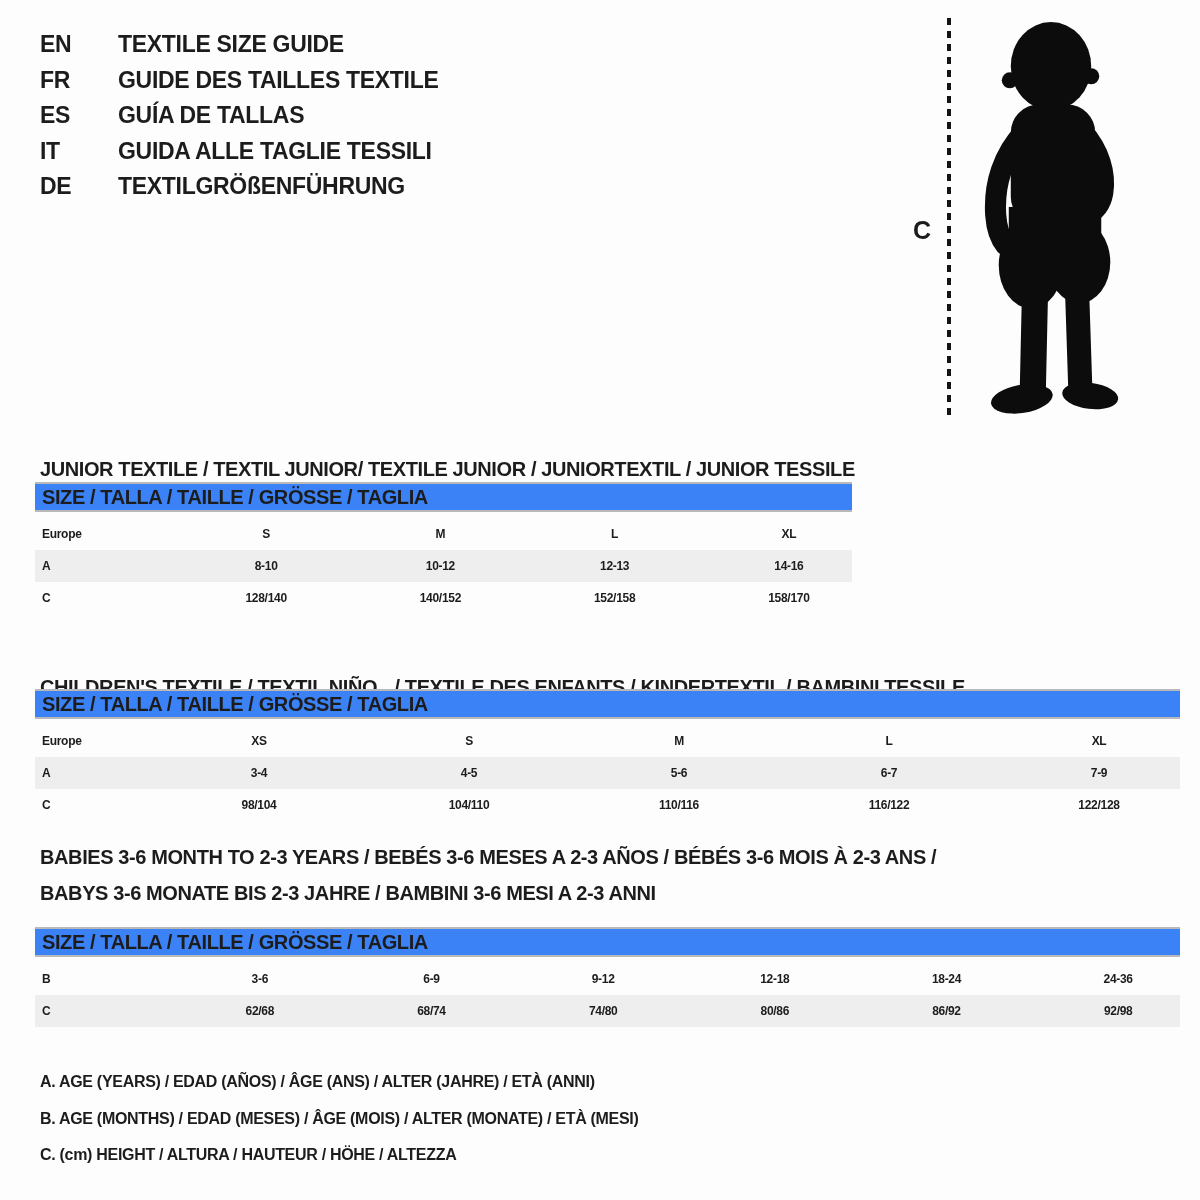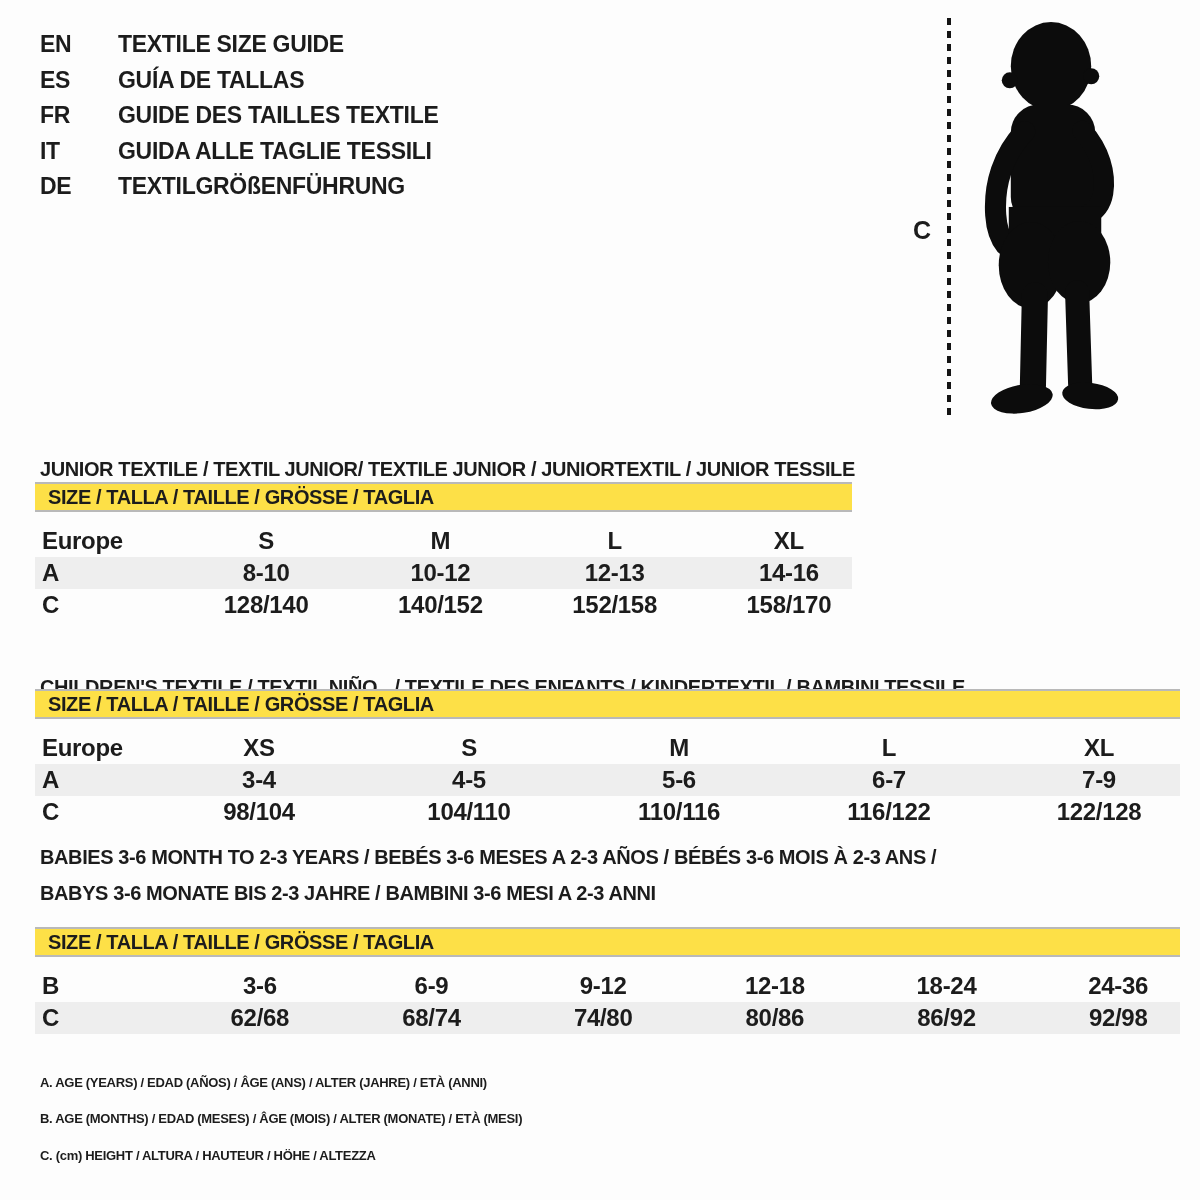--- a/index.html
+++ b/index.html
@@ -39,68 +39,68 @@
   .tbl-title {
     position: absolute; left: 40px; margin: 0;
     font-size: 20px; line-height: 22px;
     letter-spacing: -0.4px; white-space: nowrap;
   }
   .title-sub { font-size: 13px; position: relative; top: 4px; }
 
   .size-table { position: absolute; left: 35px; }
   .size-header {
     height: 30px; box-sizing: border-box;
-    background: #fde047;
+    background: #3b82f6;
     border-top: 2px solid #b9b9b9;
     border-bottom: 2px solid #b9b9b9;
     display: flex; align-items: center;
-    padding-left: 13px;
+    padding-left: 7px;
     font-size: 20px; letter-spacing: -0.4px;
-    margin-bottom: 13px;
+    margin-bottom: 6px;
   }
   .trow {
     display: grid; align-items: center;
     height: 32px;
-    font-size: 24px; letter-spacing: -0.3px; gap: 48px;
+    font-size: 12px; letter-spacing: -0.3px; gap: 48px;
   }
   .cols4 { grid-template-columns: 120px repeat(4, 1fr); }
   .cols5 { grid-template-columns: 95px  repeat(5, 1fr); }
   .cols6 { grid-template-columns: 115px repeat(6, 1fr); }
   .row-shade { background: #eeeeee; }
   .tlabel { padding-left: 7px; text-align: left; }
   .tcell  { text-align: center; }
 
   .tbl-junior   { top: 482px; width: 817px; }
   .tbl-children { top: 689px; width: 1145px; }
   .tbl-babies   { top: 927px; width: 1145px; }
 
   
   .legend { position: absolute; left: 40px; top: 1064px; }
   .legend-line {
     height: 36.5px; display: flex; align-items: center;
-    font-size: 13px; letter-spacing: -0.3px; white-space: nowrap;
+    font-size: 16px; letter-spacing: -0.3px; white-space: nowrap;
   }
 </style>
 </head>
 <body>
 
 <div class="page">
 
   <div class="lang-block">
     <div class="lang-row">
       <span>EN</span>
       <span>TEXTILE SIZE GUIDE</span>
     </div>
     <div class="lang-row">
+      <span>FR</span>
+      <span>GUIDE DES TAILLES TEXTILE</span>
+    </div>
+    <div class="lang-row">
       <span>ES</span>
       <span>GUÍA DE TALLAS</span>
-    </div>
-    <div class="lang-row">
-      <span>FR</span>
-      <span>GUIDE DES TAILLES TEXTILE</span>
     </div>
     <div class="lang-row">
       <span>IT</span>
       <span>GUIDA ALLE TAGLIE TESSILI</span>
     </div>
     <div class="lang-row">
       <span>DE</span>
       <span>TEXTILGRÖßENFÜHRUNG</span>
     </div>
   </div>

